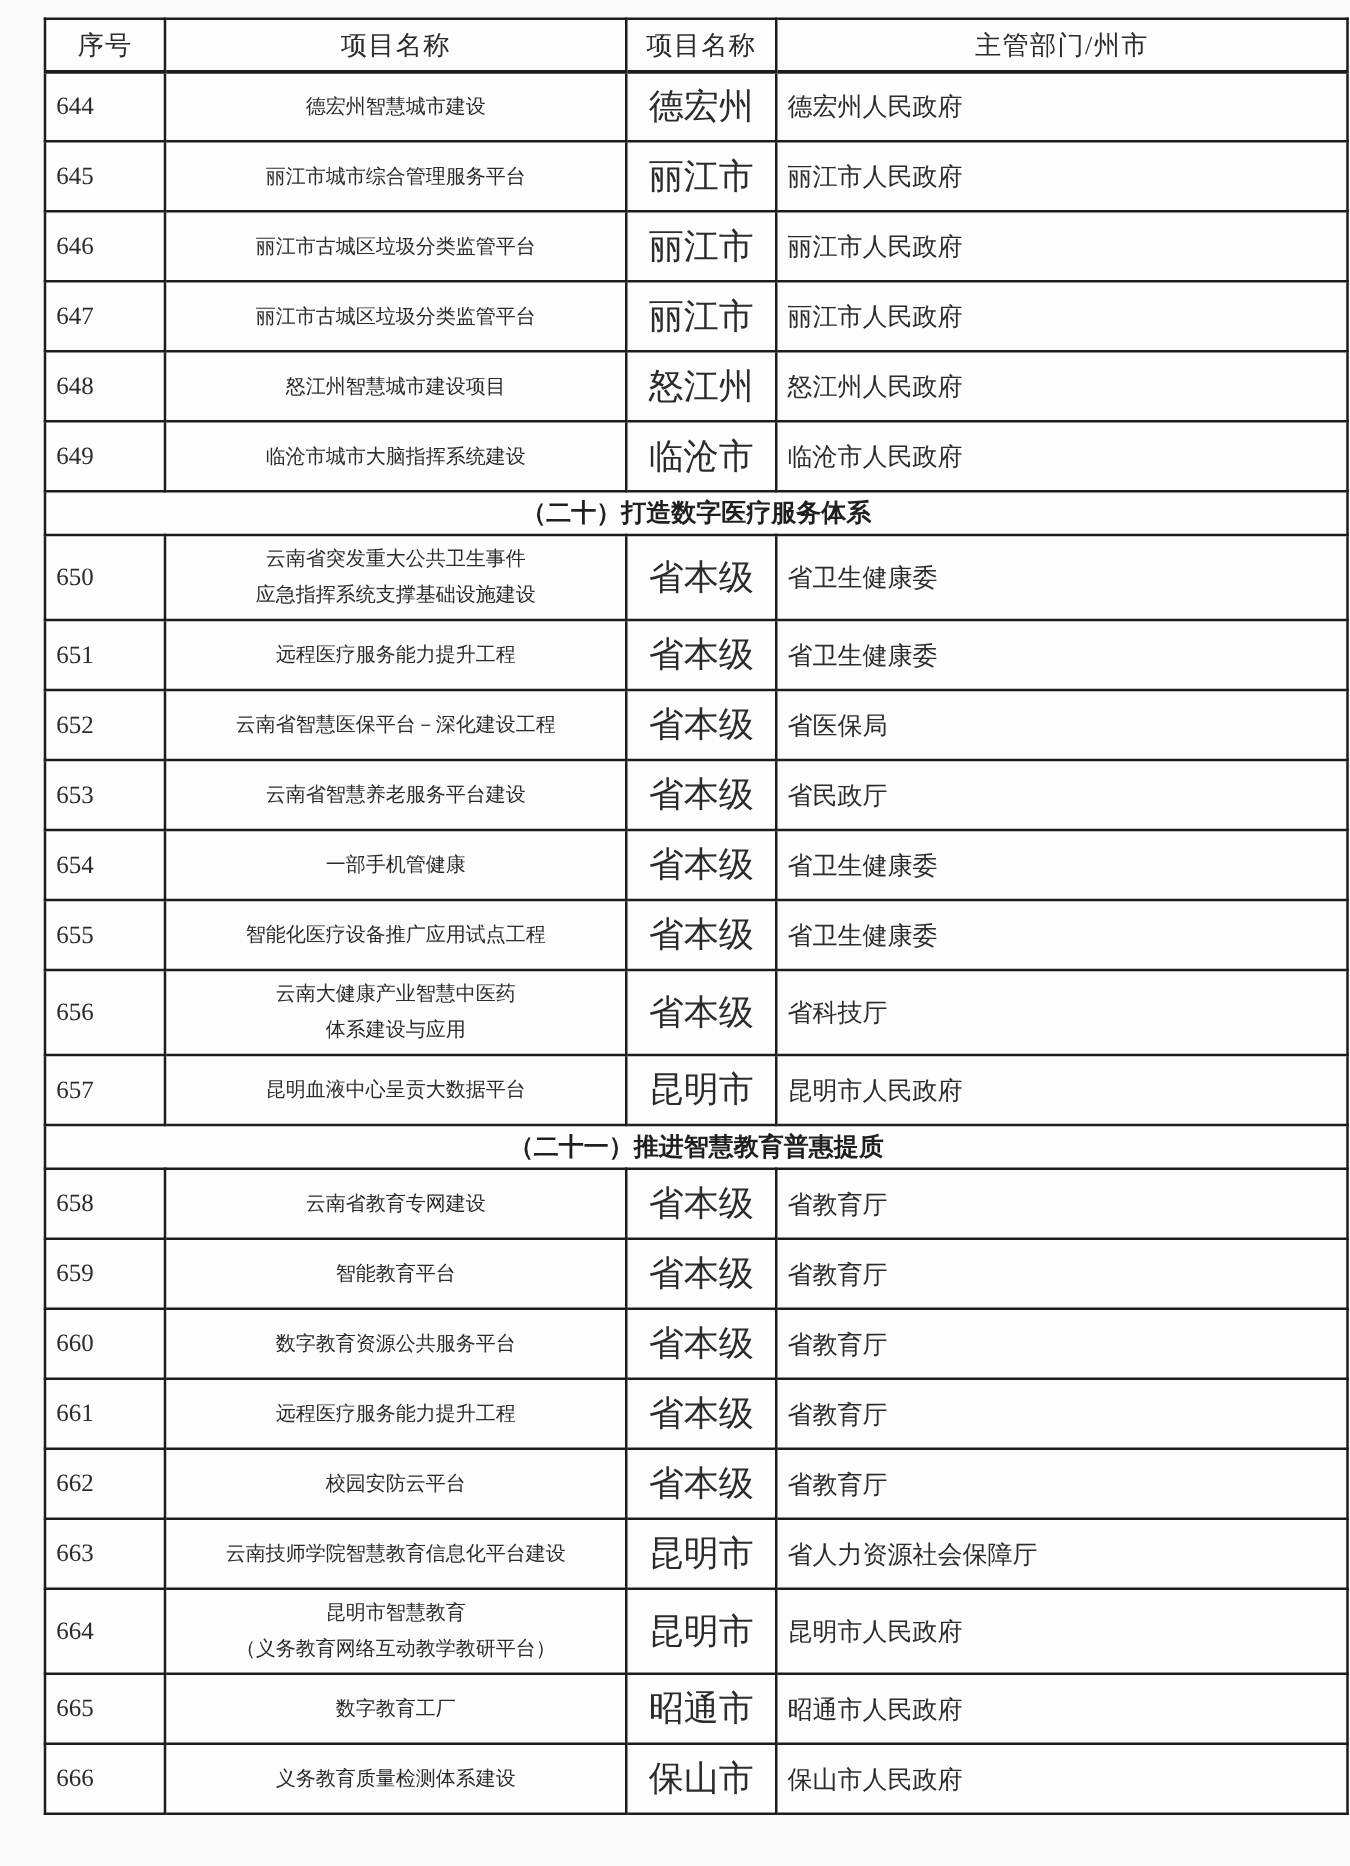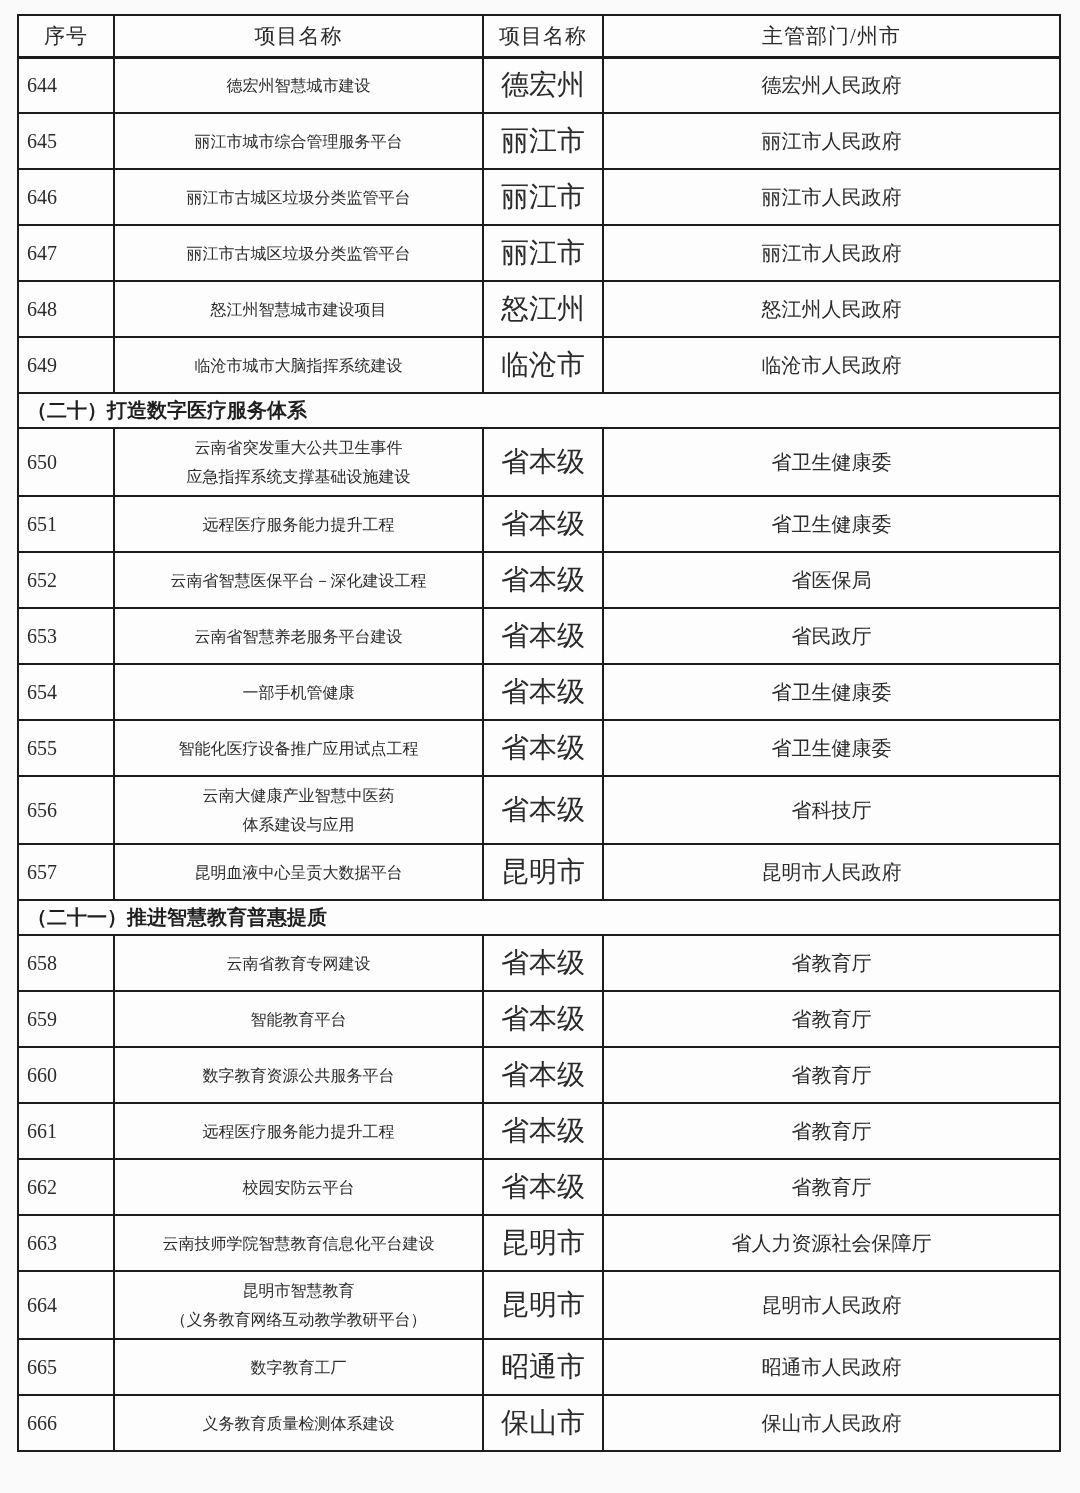--- a/index.html
+++ b/index.html
@@ -10,21 +10,21 @@
   body {
     width: 1080px;
     height: 1493px;
     background: #fafafa;
     position: relative;
     font-family: "Liberation Serif", "DejaVu Serif", serif;
     color: #2b2b2b;
   }
   .table-wrap {
     position: absolute;
-    left: 17px;
+    left: 35px;
     top: 14px;
   }
   table {
     border-collapse: collapse;
     table-layout: fixed;
     width: 1042px;
     background: #fdfdfd;
   }
   th, td {
     border: 2px solid #1c1c1c;
@@ -50,28 +50,27 @@
     text-align: center;
     font-size: 16px;
     line-height: 29px;
     white-space: pre-line;
   }
   td.loc-cell {
     text-align: center;
     font-size: 28px;
   }
   td.dept-cell {
-    text-align: center;
     font-size: 20px;
   }
   tr.section-row {
     height: 33px;
   }
   tr.section-row td {
-    text-align: left;
+    text-align: center;
     padding: 3px 8px;
     font-family: "Liberation Sans", "DejaVu Sans", sans-serif;
     font-weight: bold;
     font-size: 20px;
     color: #1f1f1f;
   }
 </style>
 </head>
 <body>
 

